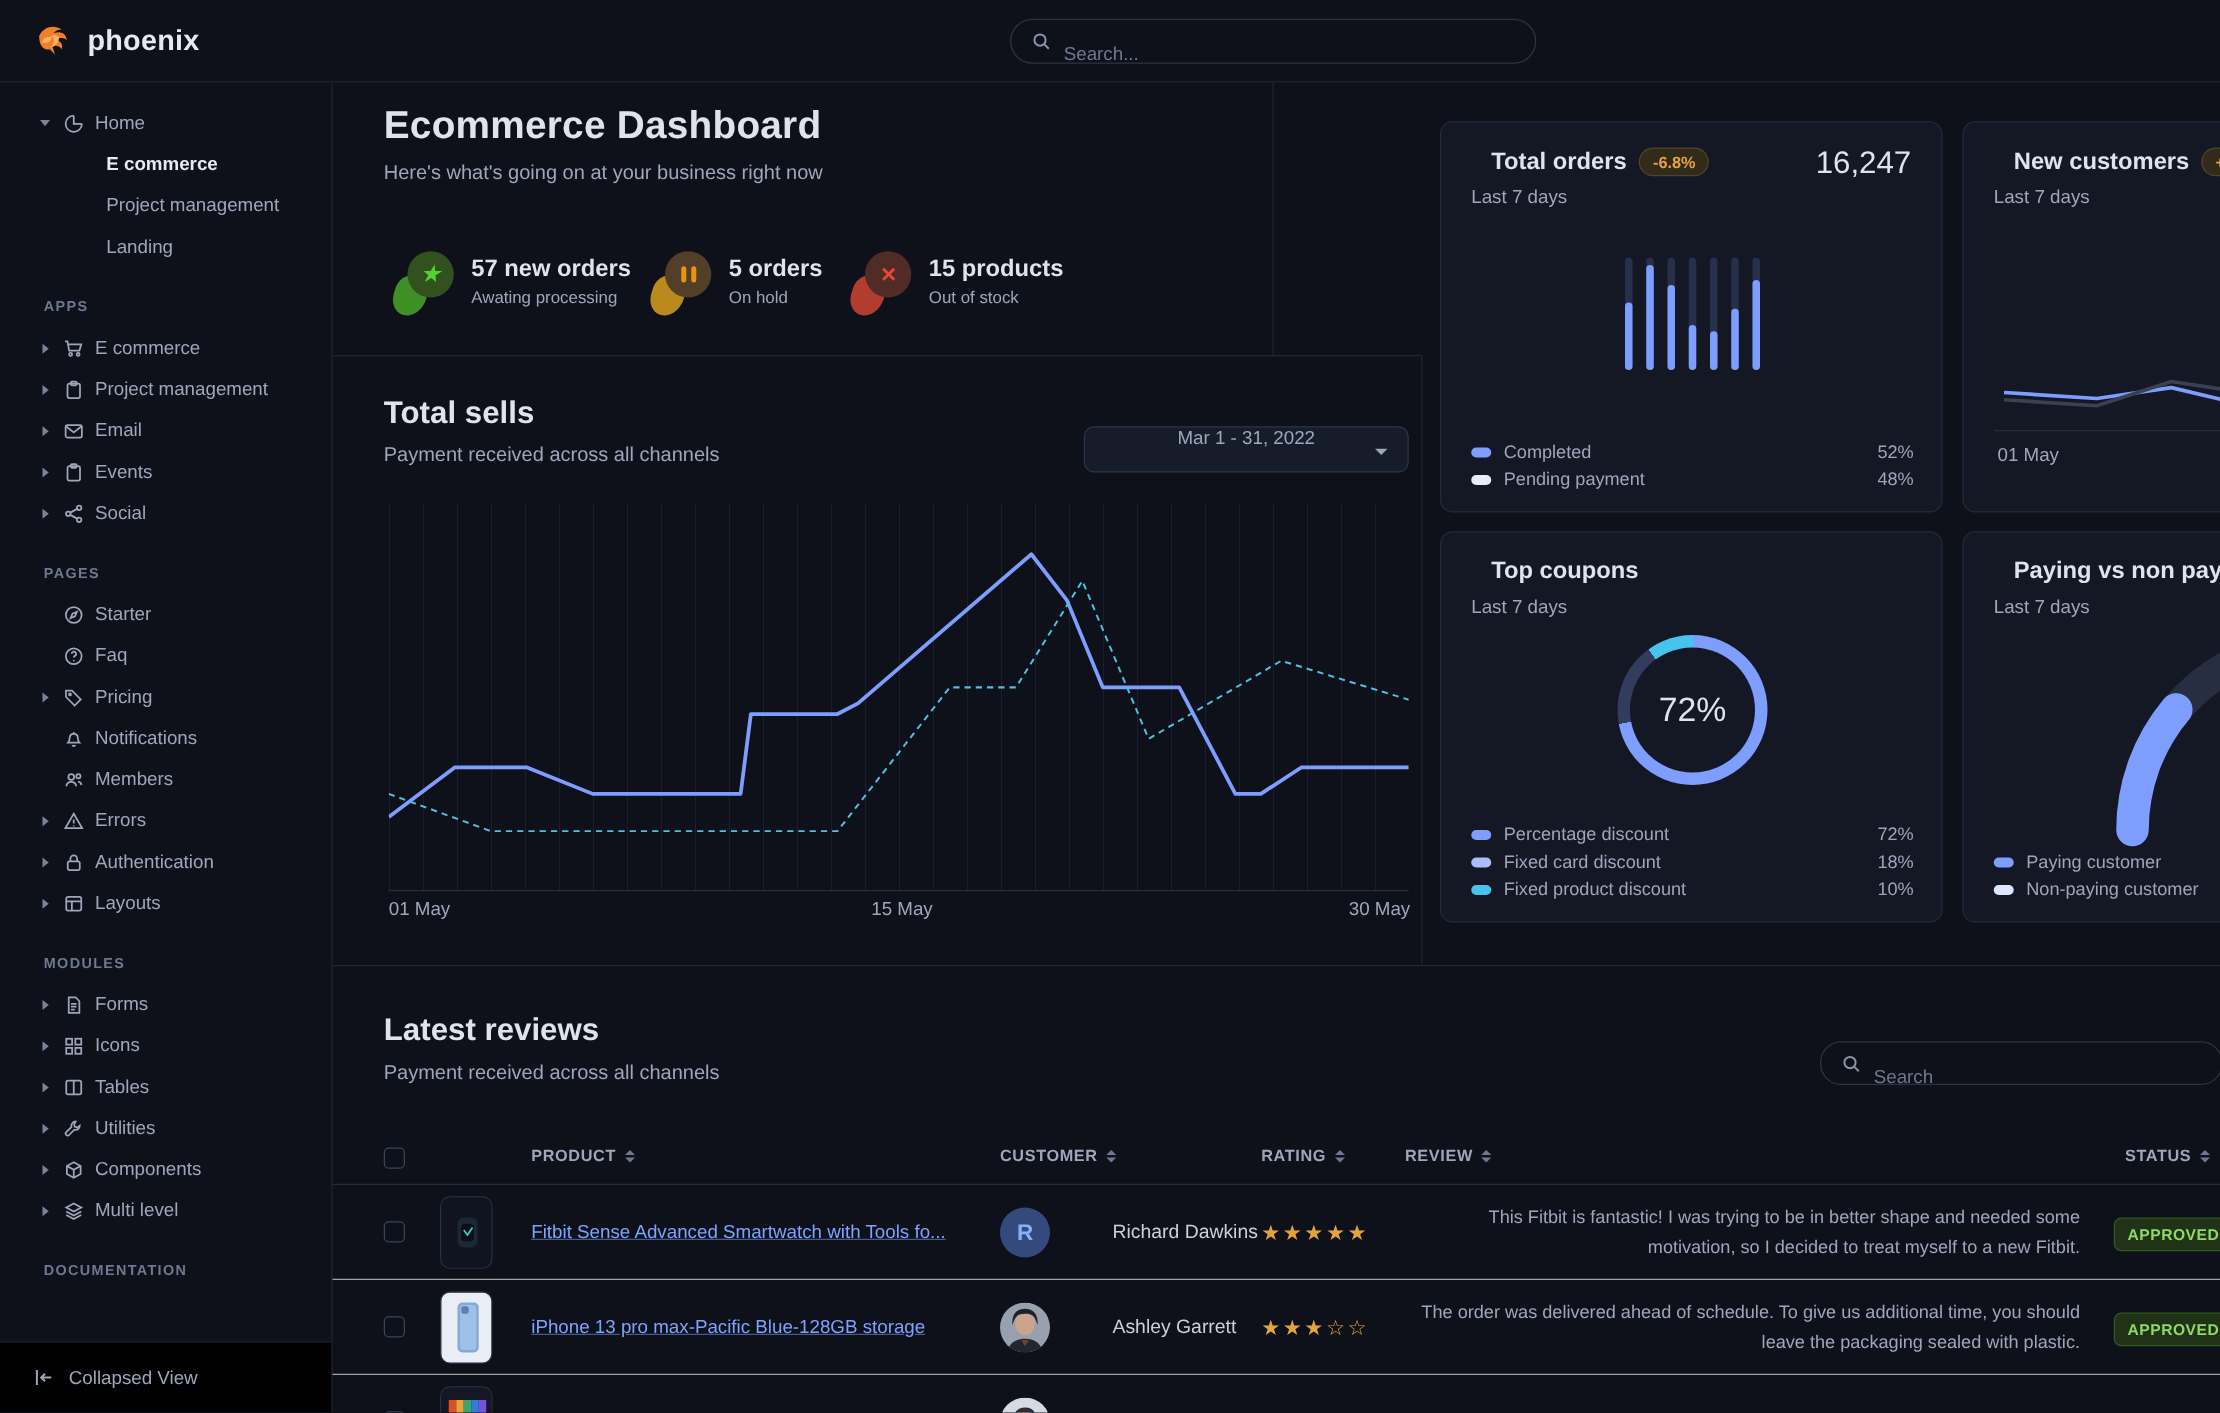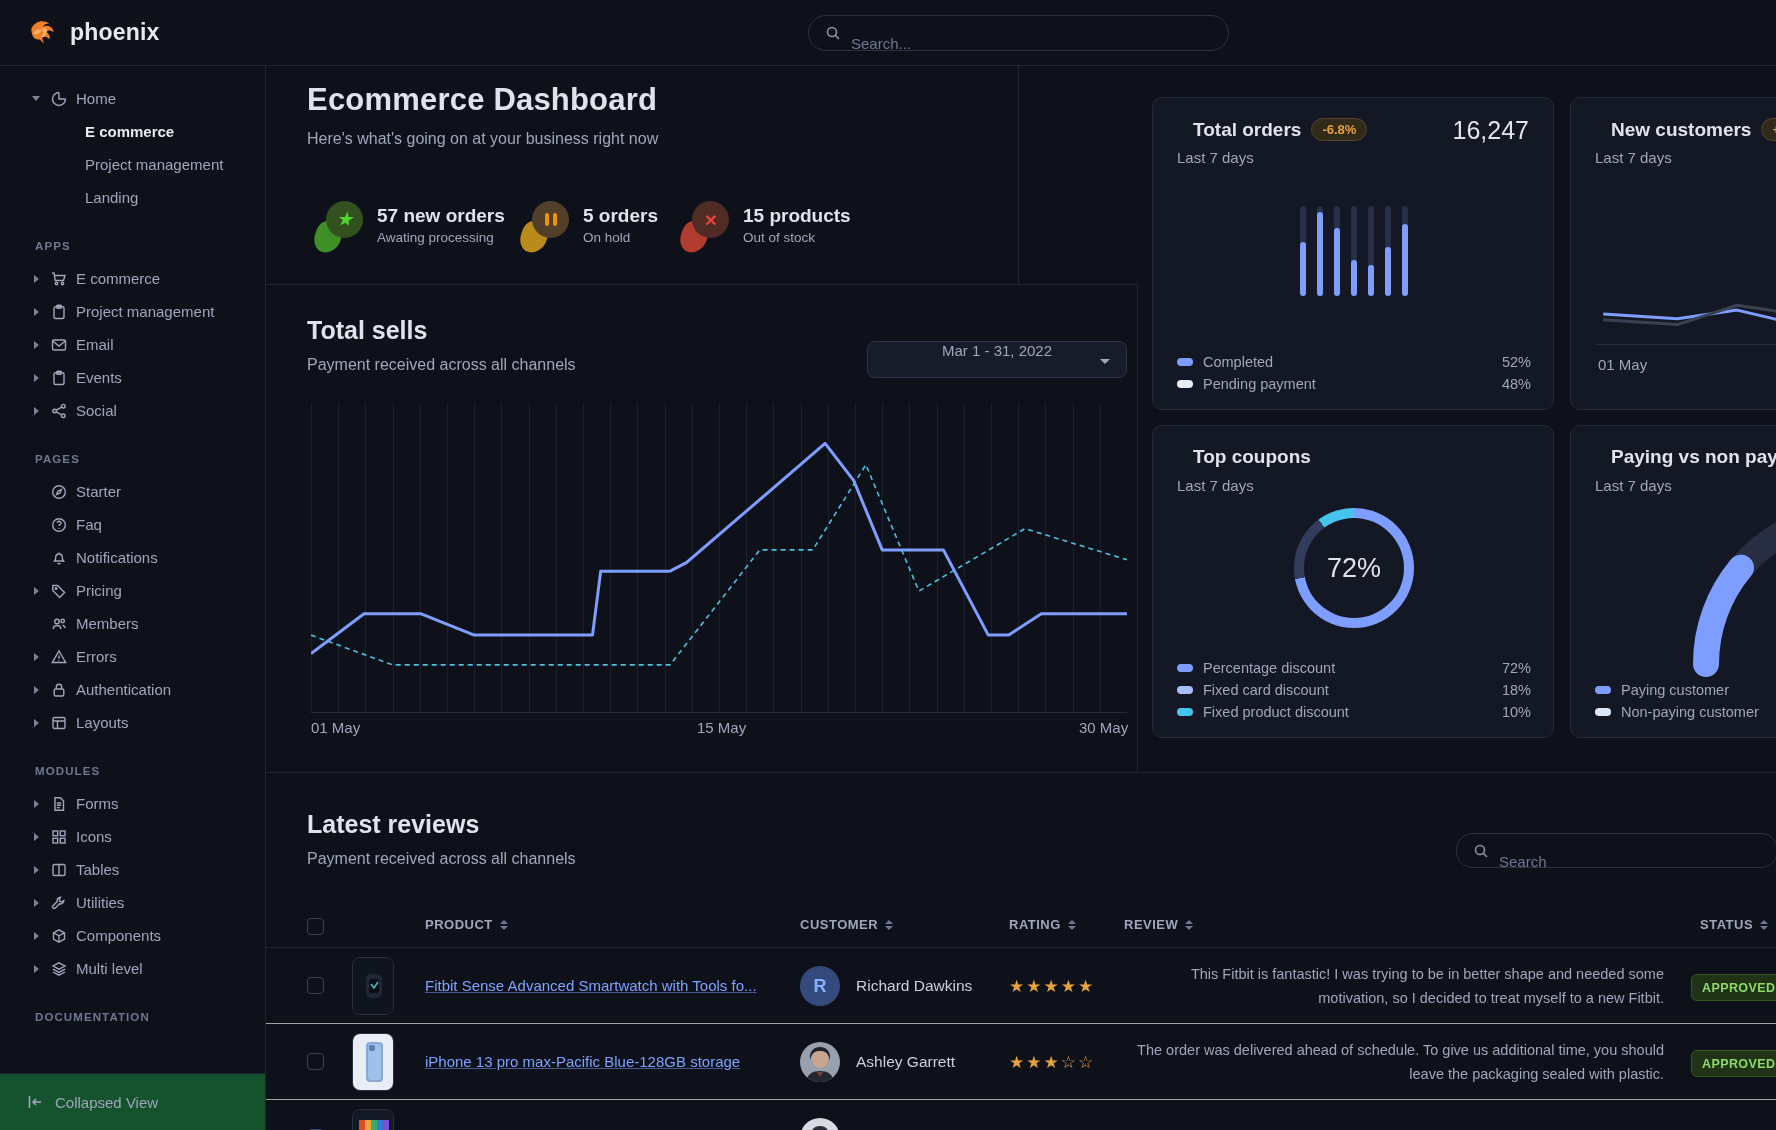--- a/index.html
+++ b/index.html
@@ -40,21 +40,21 @@
   .side-section-title { height:33px; margin-top:15px; display:flex; align-items:center;
     padding-left:35px; color:#6e7891; font-size:11.5px; font-weight:700; letter-spacing:1.1px; }
   .caret { width:12px; display:inline-flex; justify-content:center; flex:0 0 12px; }
   .caret.right::before { content:""; width:0; height:0;
     border-left:5px solid #7b8398; border-top:4px solid transparent; border-bottom:4px solid transparent; }
   .caret.down::before { content:""; width:0; height:0;
     border-top:5px solid #7b8398; border-left:4px solid transparent; border-right:4px solid transparent; }
   .caret.none::before { content:""; }
   #side-footer { position:absolute; left:0; bottom:0; width:265px; height:57px;
     border-top:1px solid #1f2533; display:flex; align-items:center; gap:12px; padding-left:27px;
-    color:#9fa6bc; cursor:pointer; background:#14532d; }
+    color:#9fa6bc; cursor:pointer; background:#000000; }
 
   
   .vline, .hline { position:absolute; background:#1f2533; }
 
   
   #page-title { left:307px; top:82px; font-size:31px; font-weight:800; color:#dfe3ec; letter-spacing:.2px; }
   #page-subtitle { left:307px; top:130px; font-size:16px; color:#9fa6bc; }
 
   .stat { position:absolute; top:205px; display:flex; gap:16px; align-items:flex-start; }
   .stat-icon { position:relative; width:44px; height:44px; flex:0 0 44px; }
@@ -127,21 +127,21 @@
     border-radius:4px; cursor:pointer; }
   .trow { position:relative; height:76px; border-bottom:1px solid #a3a3a3;text-align:right; }
   .trow .cbox { top:29px; }
   .pimg { position:absolute; left:86px; top:9px; width:42px; height:58px; border:1px solid #2a3142;
     border-radius:8px; overflow:hidden; }
   .prod-link { position:absolute; left:159px; top:29px; font-size:15px; color:#7ba3ff;
     text-decoration:underline; text-decoration-color:rgba(123,163,255,.5); cursor:pointer; white-space:nowrap; }
   .avatar { position:absolute; left:534px; top:18px; width:40px; height:40px; border-radius:50%;
     overflow:hidden; display:flex; align-items:center; justify-content:center; }
   .av-init { background:#344a7d; color:#86b0ff; font-size:18px; font-weight:700; }
-  .cust-name { position:absolute; left:590px; top:29px; font-size:15.5px; color:#cbd0dd; }
+  .cust-name { position:absolute; left:624px; top:29px; font-size:15.5px; color:#cbd0dd; }
   .stars { position:absolute; left:743px; top:28px; font-size:17px; letter-spacing:2px; color:#e5a33b; white-space:nowrap; }
   .review-txt { position:absolute; left:858px; top:14px; width:540px; font-size:14.5px;
     line-height:24px; color:#9fa6bc; }
   .review-txt.single { top:26px; }
   .badge-ok { position:absolute; left:1425px; top:26px; font-size:12.5px; font-weight:700;
     letter-spacing:.4px; color:#8fd964; background:#203317; border:1px solid #36571f;
     border-radius:6px; padding:5px 10px; white-space:nowrap; }
 </style>
 </head>
 <body>
@@ -250,39 +250,39 @@
         <span class="ico">
           <svg viewBox="0 0 16 16" fill="none" stroke="currentColor" stroke-width="1.4">
             <circle cx="8" cy="8" r="6.3"></circle>
             <path d="M6.3 6a1.8 1.8 0 1 1 2.6 1.7c-.6.3-.9.7-.9 1.3"></path>
             <circle cx="8" cy="11.4" r="0.7" fill="currentColor" stroke="none"></circle>
           </svg>
         </span>
         <span class="lbl">Faq</span>
       </div>
       <div class="side-row">
+        <span class="caret right"></span>
+        <span class="ico">
+          <svg viewBox="0 0 16 16" fill="none" stroke="currentColor" stroke-width="1.4">
+            <path d="M1.8 2.5h4.8l7 7-4.9 4.9-7-7z"></path>
+            <circle cx="5" cy="5.5" r="0.8"></circle>
+          </svg>
+        </span>
+        <span class="lbl">Pricing</span>
+      </div>
+      <div class="side-row">
         <span class="caret none"></span>
         <span class="ico">
           <svg viewBox="0 0 16 16" fill="none" stroke="currentColor" stroke-width="1.4">
             <path d="M12.5 11H3.5c.8-.8 1.2-1.5 1.2-3.5 0-2 1.3-3.5 3.3-3.5s3.3 1.5 3.3 3.5c0 2 .4 2.7 1.2 3.5z"></path>
             <path d="M6.8 13a1.3 1.3 0 0 0 2.4 0"></path>
             <path d="M8 2.5v1"></path>
           </svg>
         </span>
         <span class="lbl">Notifications</span>
-      </div>
-      <div class="side-row">
-        <span class="caret right"></span>
-        <span class="ico">
-          <svg viewBox="0 0 16 16" fill="none" stroke="currentColor" stroke-width="1.4">
-            <path d="M1.8 2.5h4.8l7 7-4.9 4.9-7-7z"></path>
-            <circle cx="5" cy="5.5" r="0.8"></circle>
-          </svg>
-        </span>
-        <span class="lbl">Pricing</span>
       </div>
       <div class="side-row">
         <span class="caret none"></span>
         <span class="ico">
           <svg viewBox="0 0 16 16" fill="none" stroke="currentColor" stroke-width="1.4">
             <circle cx="6" cy="5.5" r="2.3"></circle>
             <path d="M2 13c.4-2.2 2-3.5 4-3.5s3.6 1.3 4 3.5"></path>
             <circle cx="11.7" cy="5" r="1.7"></circle>
             <path d="M11.5 9.3c1.5.2 2.4 1.2 2.7 2.7"></path>
           </svg>

